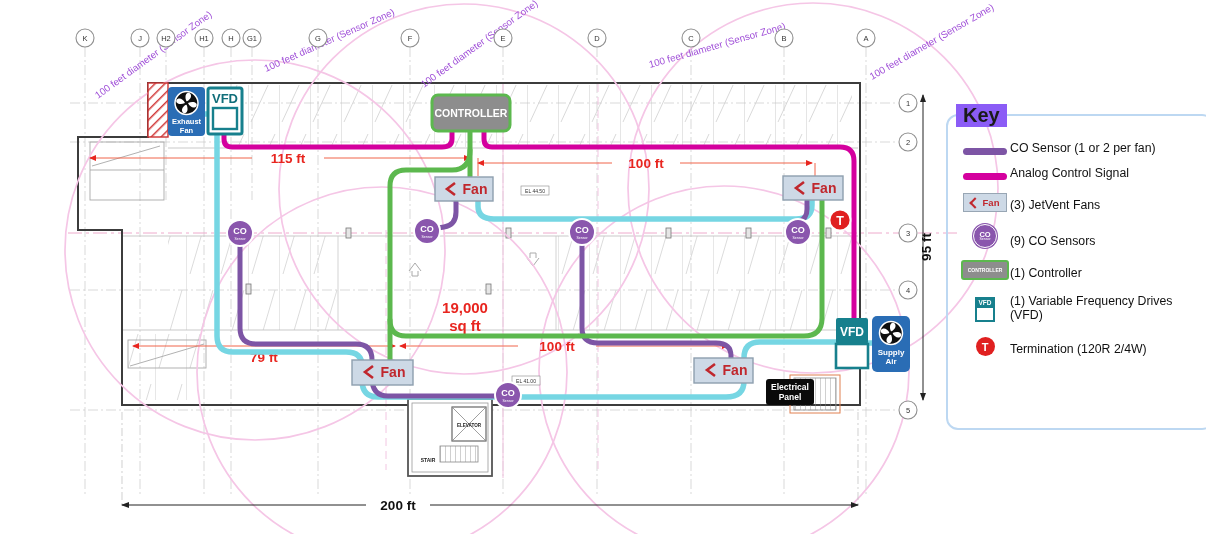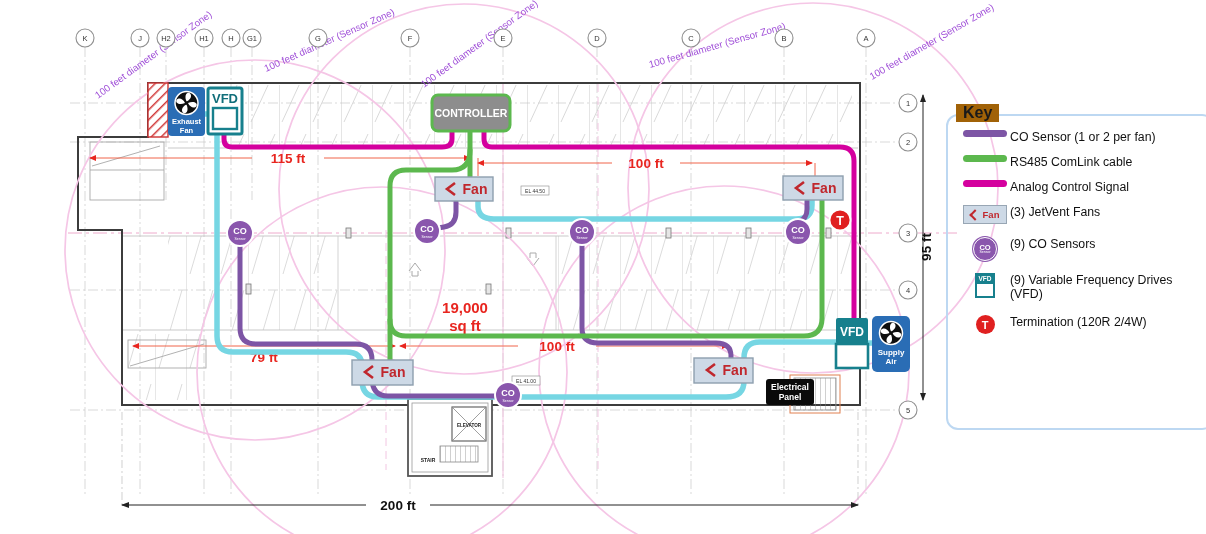--- a/index.html
+++ b/index.html
@@ -4,23 +4,23 @@
 <style>
   html,body{margin:0;padding:0;background:#ffffff;width:1206px;height:534px;overflow:hidden;
     font-family:"Liberation Sans",sans-serif;}
   #stage{position:relative;width:1206px;height:534px;}
   svg{position:absolute;left:0;top:0;font-family:"Liberation Sans",sans-serif;}
   svg text{user-select:none;}
 
   
   .key-panel{position:absolute;left:946px;top:114px;width:246px;height:292px;
     border:2px solid #bdd8f2;border-radius:12px;padding:14px 6px 6px 12px;background:transparent;}
-  .key-title{position:absolute;top:-12px;left:8px;background:#a16207;padding:0 7px;
-    font-size:16px;font-weight:bold;color:#1a1a1a;}
-  .krow{display:flex;align-items:flex-start;}
+  .key-title{position:absolute;top:-12px;left:8px;background:#8b5cf6;padding:0 7px;
+    font-size:20px;font-weight:bold;color:#1a1a1a;}
+  .krow{display:flex;align-items:flex-end;}
   .kicon{width:50px;display:flex;justify-content:center;align-items:center;flex:0 0 50px;}
   .klabel{font-size:12.3px;color:#111;line-height:1.15;}
   .swatch{width:44px;height:7px;border-radius:3.5px;}
   .krow.sw{height:25px;}
   .krow.h32{height:32px;} .krow.h36{height:36px;} .krow.h42{height:42px;} .krow.h34{height:34px;}
   .mini-fan{width:42px;height:17px;background:#cdd9e6;border:1px solid #98a6b4;
     display:flex;align-items:center;justify-content:center;gap:4px;color:#c0272d;
     font-size:9.5px;font-weight:bold;}
   .chev{width:6px;height:6px;border-left:2px solid #c0272d;border-bottom:2px solid #c0272d;
     transform:rotate(45deg);display:inline-block;}
@@ -383,26 +383,20 @@
   <div class="key-title">Key</div>
 
   <div class="krow sw">
     <div class="kicon">
           <div class="swatch" style="background:#7d55a5;"></div>
         </div>
     <div class="klabel">CO Sensor (1 or 2 per fan)</div>
   </div>
   <div class="krow sw">
     <div class="kicon">
-          <div class="swatch" style="background:#5cb84e;"></div>
-        </div>
-    <div class="klabel">RS485 ComLink cable</div>
-  </div>
-  <div class="krow sw">
-    <div class="kicon">
           <div class="swatch" style="background:#d4009e;"></div>
         </div>
     <div class="klabel">Analog Control Signal</div>
   </div>
   <div class="krow h32">
     <div class="kicon">
           <div class="mini-fan">
             <span class="chev"></span>
             <span>Fan</span>
           </div>
@@ -411,28 +405,34 @@
   </div>
   <div class="krow h36">
     <div class="kicon">
           <div class="mini-co">
             <span class="co">CO</span>
             <span class="cosub">Sensor</span>
           </div>
         </div>
     <div class="klabel">(9) CO Sensors</div>
   </div>
+  <div class="krow h32">
+    <div class="kicon">
+          <div class="mini-ctrl">CONTROLLER</div>
+        </div>
+    <div class="klabel">(1) Controller</div>
+  </div>
   <div class="krow h42">
     <div class="kicon">
           <div class="mini-vfd">
             <div class="top">VFD</div>
             <div class="bot"></div>
           </div>
         </div>
-    <div class="klabel">(9) Variable Frequency Drives (VFD)</div>
+    <div class="klabel">(1) Variable Frequency Drives (VFD)</div>
   </div>
   <div class="krow h34">
     <div class="kicon">
           <div class="mini-t">T</div>
         </div>
     <div class="klabel">Termination (120R 2/4W)</div>
   </div>
 </div>
 </div>
 

